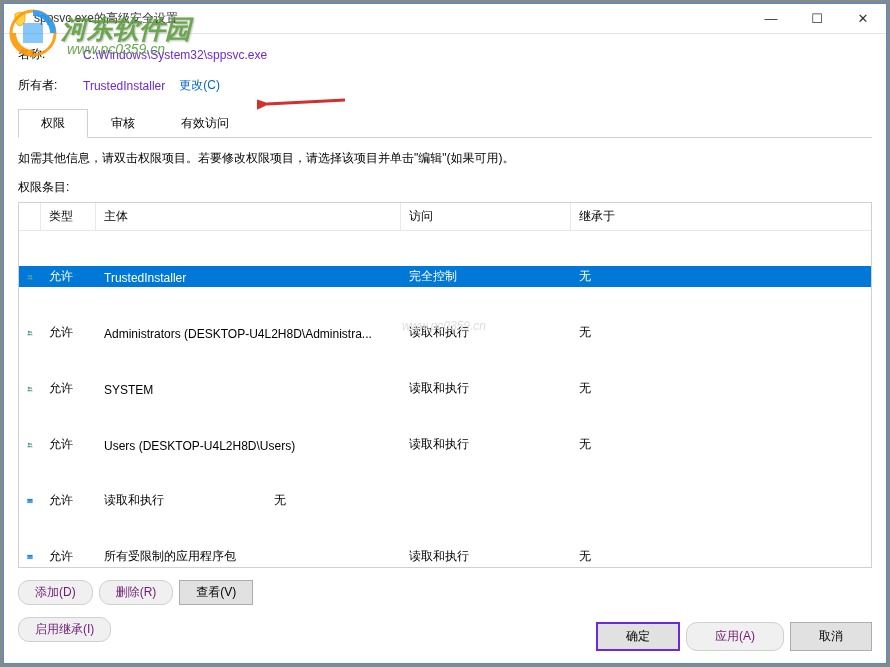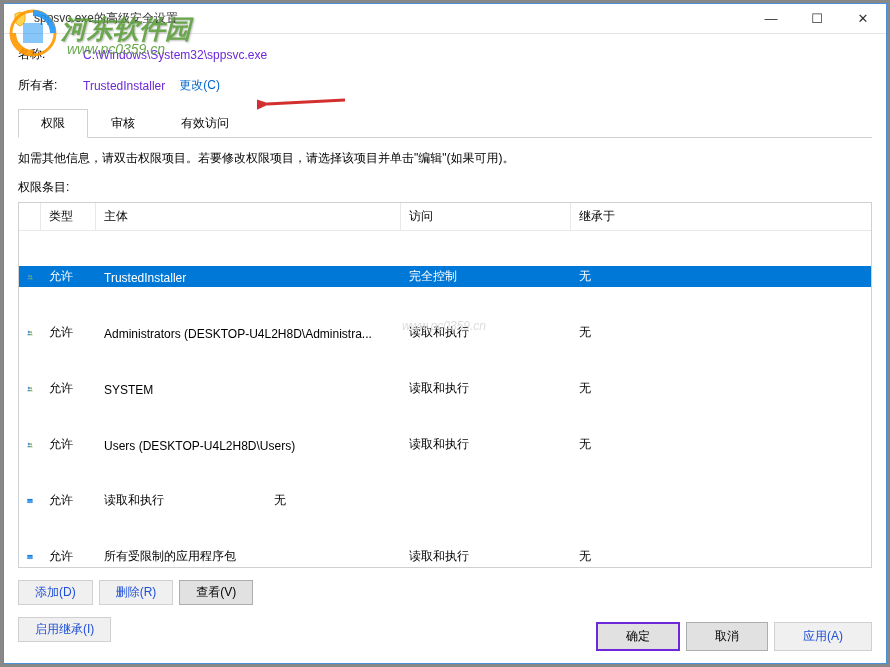--- a/index.html
+++ b/index.html
@@ -34,21 +34,21 @@
 .col-principal { width: 305px; }
 .col-access { width: 170px; }
 .col-inherit { flex: 1; }
 .perm-row { display: flex; align-items: flex-end; padding: 0 0; margin-top: 35px; }
 .perm-row.selected { background: #0078d7; color: #fff; }
 .perm-row > div { padding: 2px 8px; overflow: hidden; white-space: nowrap; text-overflow: ellipsis; }
 .row-icon { width: 22px; display: flex; align-items: center; justify-content: center; }
 .row-icon svg { width: 16px; height: 16px; }
 .btn-row { display: flex; gap: 6px; margin-top: 12px; }
 .btn { padding: 3px 16px; font-size: 12px; border: 1px solid #adadad; background: #e1e1e1; cursor: pointer; }
-.btn:disabled { color: #1d4ed8; background: #f0f0f0; border-color: #d0d0d0; cursor: default; }
+.btn:disabled { color: #701a75; background: #f0f0f0; border-color: #d0d0d0; cursor: default; border-radius: 11px; }
 .footer { position: absolute; bottom: 12px; right: 14px; display: flex; gap: 6px; }
 .footer .btn { padding: 4px 28px; }
 .footer .btn.primary { border: 2px solid #6d28d9; background: #e1e1e1; }
 .wm2 { position: absolute; bottom: 330px; right: 400px; font-size: 12px; color: #ddd; font-style: italic; pointer-events: none; }
 </style>
 </head>
 <body>
 
 <div class="window">
 
@@ -202,16 +202,16 @@
     </div>
     <div class="btn-row">
       <button class="btn" disabled="">启用继承(I)</button>
     </div>
   </div>
 
   <div class="wm2">www.pc0359.cn</div>
 
   <div class="footer">
     <button class="btn primary">确定</button>
+    <button class="btn" disabled="">应用(A)</button>
     <button class="btn">取消</button>
-    <button class="btn" disabled="">应用(A)</button>
   </div>
 </div>
 
 </body></html>

